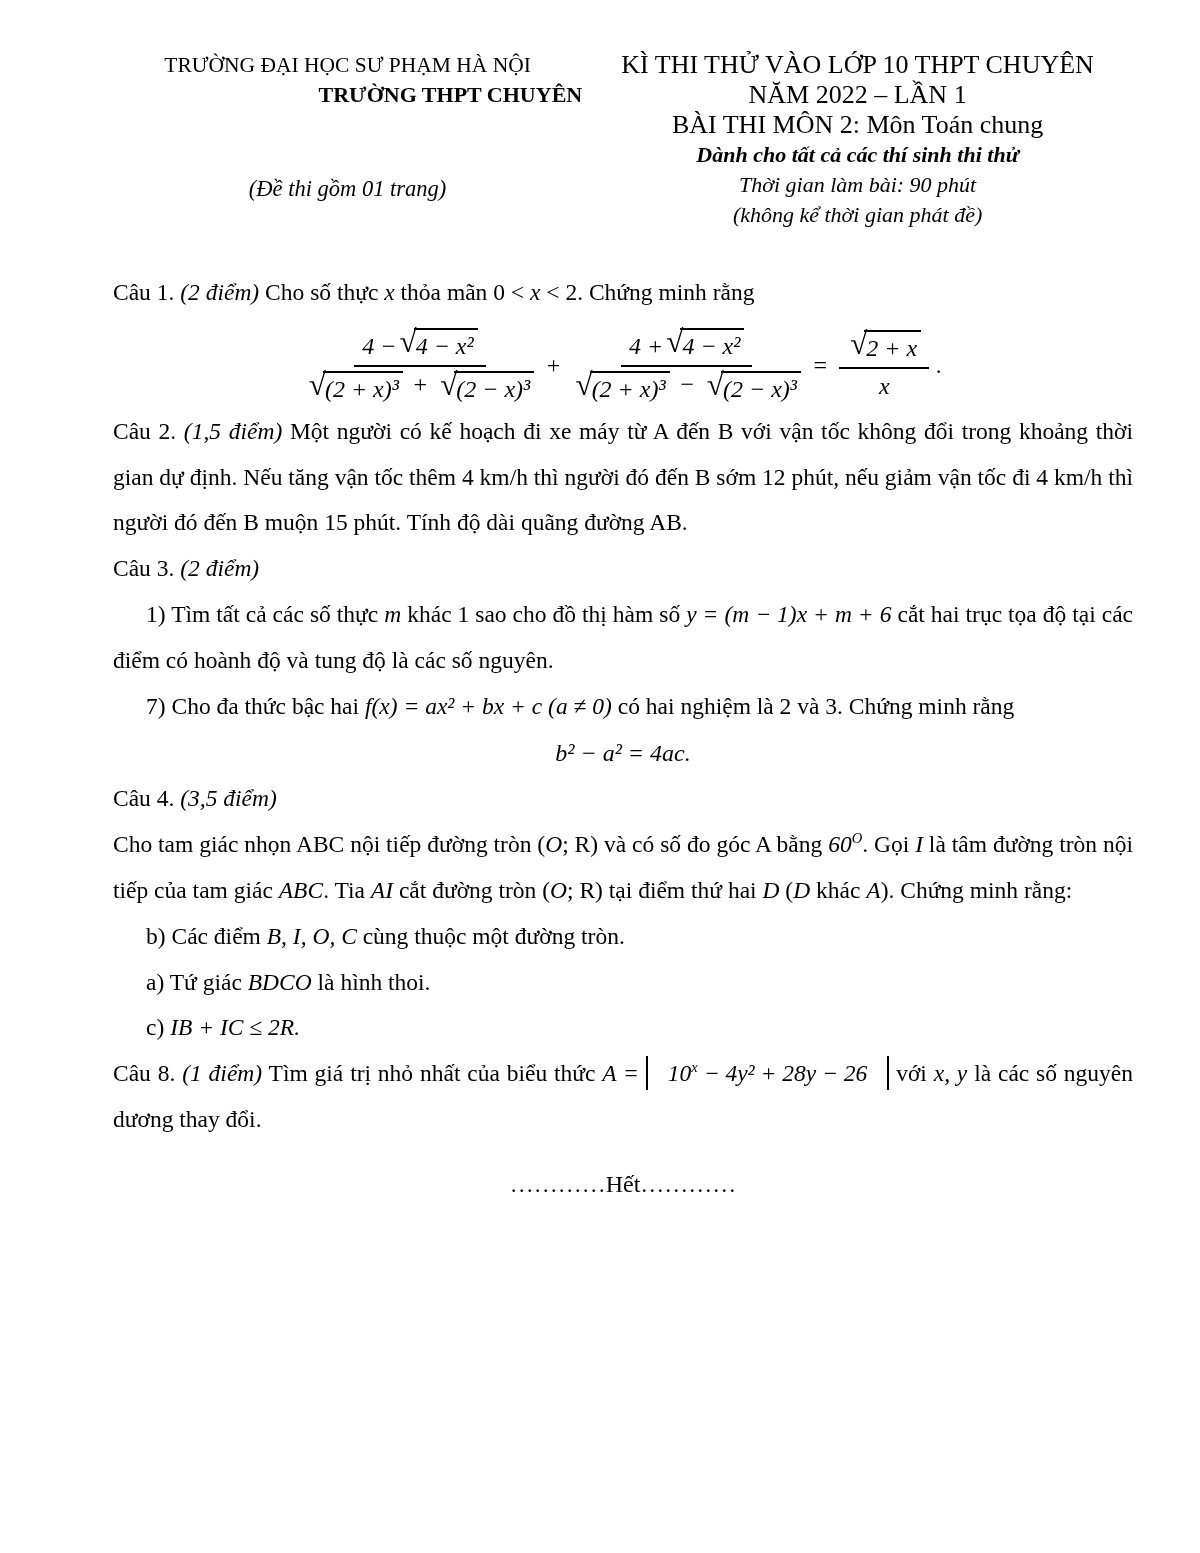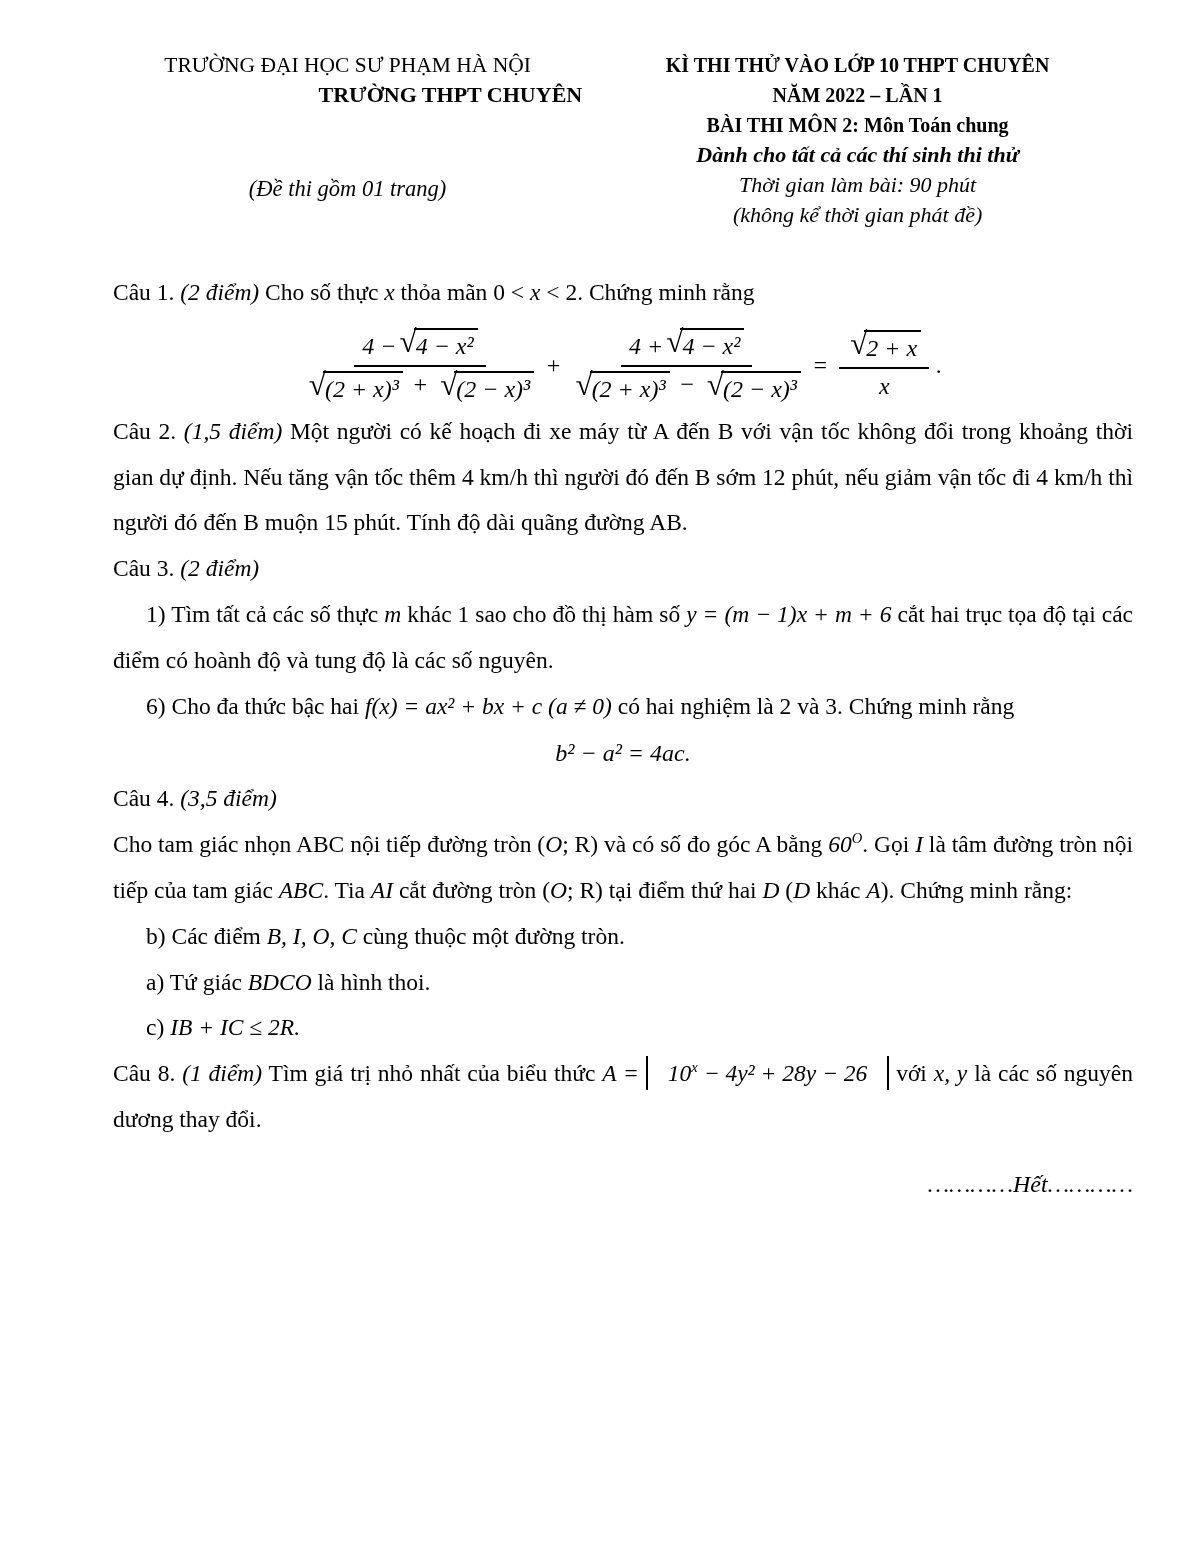--- a/index.html
+++ b/index.html
@@ -9,21 +9,21 @@
     font-family:"Liberation Serif", serif;
     padding:50px 67px 0 113px; overflow:hidden;
   }
   
   .header { display:flex; }
   .header-left  { width:46%; text-align:center; }
   .header-right { width:54%; text-align:center; }
   .hl-line  { font-size:21.5px; line-height:30px; }
   .hl-bold  { font-size:22px; font-weight:700; line-height:30px;text-align:right; }
   .hl-note  { font-style:italic; font-size:22.5px; margin-top:66px; }
-  .hr-b     { font-size:20px; font-weight:700; line-height:30px; }
+  .hr-b     { font-size:26px; font-weight:400; line-height:30px; }
   .hr-bi    { font-size:22px; font-weight:700; font-style:italic; line-height:30px; }
   .hr-i     { font-size:22px; font-style:italic; line-height:30px; }
   .candidate { margin-top:14px; font-size:23.5px; line-height:42px; }
   
   .content { margin-top:40px; font-size:23.5px; }
   p.para { margin:0; text-align:justify; line-height:1.95; }
   .indent { text-indent:33px; }
   .qlabel  { font-weight:400; }
   .qpoints { font-style:italic; }
   .mvar { font-style:italic; }
@@ -38,21 +38,21 @@
   .sqrt { display:inline-flex; align-items:stretch; margin-left:3px; }
   .sqrt .sign { font-size:1.3em; line-height:1; align-self:flex-start;
                 margin-right:-3px; transform:translateY(-2px); }
   .sqrt .inner { border-top:2px solid #000; padding:3px 4px 0 2px; white-space:nowrap; }
   .eq-op  { margin:0 9px; }
   .eq-end { margin-left:5px; }
   .center-eq { text-align:center; font-style:italic; font-size:24px; line-height:1.95; margin:0; }
   
   .abs { display:inline-block; border-left:2px solid #000; border-right:2px solid #000;
          padding:3px 20px; line-height:1.1; font-style:italic; }
-  .het { text-align:right; font-style:italic; font-size:24px; margin-top:28px; }
+  .het { text-align:center; font-size:24px; margin-top:28px; }
   .mt8  { margin-top:8px; }
   .mt30 { margin-top:30px; }
   .mt6  { margin-top:6px; }
 </style>
 </head>
 <body>
 
 <div class="page">
 
   <div class="header">
@@ -130,21 +130,21 @@
       </span>
       <span class="eq-end">.</span>
     </div>
 
     <p class="para mt8"><span class="qlabel">Câu 2.</span> <span class="qpoints">(1,5 điểm)</span> <span>Một người có kế hoạch đi xe máy từ A đến B với vận tốc không đổi trong khoảng thời gian dự định. Nếu tăng vận tốc thêm 4 km/h thì người đó đến B sớm 12 phút, nếu giảm vận tốc đi 4 km/h thì người đó đến B muộn 15 phút. Tính độ dài quãng đường AB.</span></p>
 
     <p class="para mt30"><span class="qlabel">Câu 3.</span> <span class="qpoints">(2 điểm)</span></p>
 
     <p class="para indent"><span>1) Tìm tất cả các số thực </span><span class="mvar">m</span><span> khác 1 sao cho đồ thị hàm số </span><span class="mvar">y = (m − 1)x + m + 6</span><span> cắt hai trục tọa độ tại các điểm có hoành độ và tung độ là các số nguyên.</span></p>
 
-    <p class="para indent mt6"><span>6) Cho đa thức bậc hai </span><span class="mvar">f(x) = ax² + bx + c (a ≠ 0)</span><span> có hai nghiệm là 2 và 3. Chứng minh rằng</span></p>
+    <p class="para indent mt6"><span>7) Cho đa thức bậc hai </span><span class="mvar">f(x) = ax² + bx + c (a ≠ 0)</span><span> có hai nghiệm là 2 và 3. Chứng minh rằng</span></p>
 
     <p class="center-eq">b² − a² = 4ac.</p>
 
     <p class="para"><span class="qlabel">Câu 4.</span> <span class="qpoints">(3,5 điểm)</span></p>
 
     <p class="para"><span>Cho tam giác nhọn ABC nội tiếp đường tròn (</span><span class="mvar">O</span><span>; R) và có số đo góc A bằng </span><span class="mvar">60</span><sup>O</sup><span>. Gọi </span><span class="mvar">I</span><span> là tâm đường tròn nội tiếp của tam giác </span><span class="mvar">ABC</span><span>. Tia </span><span class="mvar">AI</span><span> cắt đường tròn (</span><span class="mvar">O</span><span>; R) tại điểm thứ hai </span><span class="mvar">D</span><span> (</span><span class="mvar">D</span><span> khác </span><span class="mvar">A</span><span>). Chứng minh rằng:</span></p>
 
     <p class="para indent mt6"><span>b) Các điểm </span><span class="mvar">B, I, O, C</span><span> cùng thuộc một đường tròn.</span></p>
     <p class="para indent mt6"><span>a) Tứ giác </span><span class="mvar">BDCO</span><span> là hình thoi.</span></p>
     <p class="para indent mt6"><span>c) </span><span class="mvar">IB + IC ≤ 2R.</span></p>

